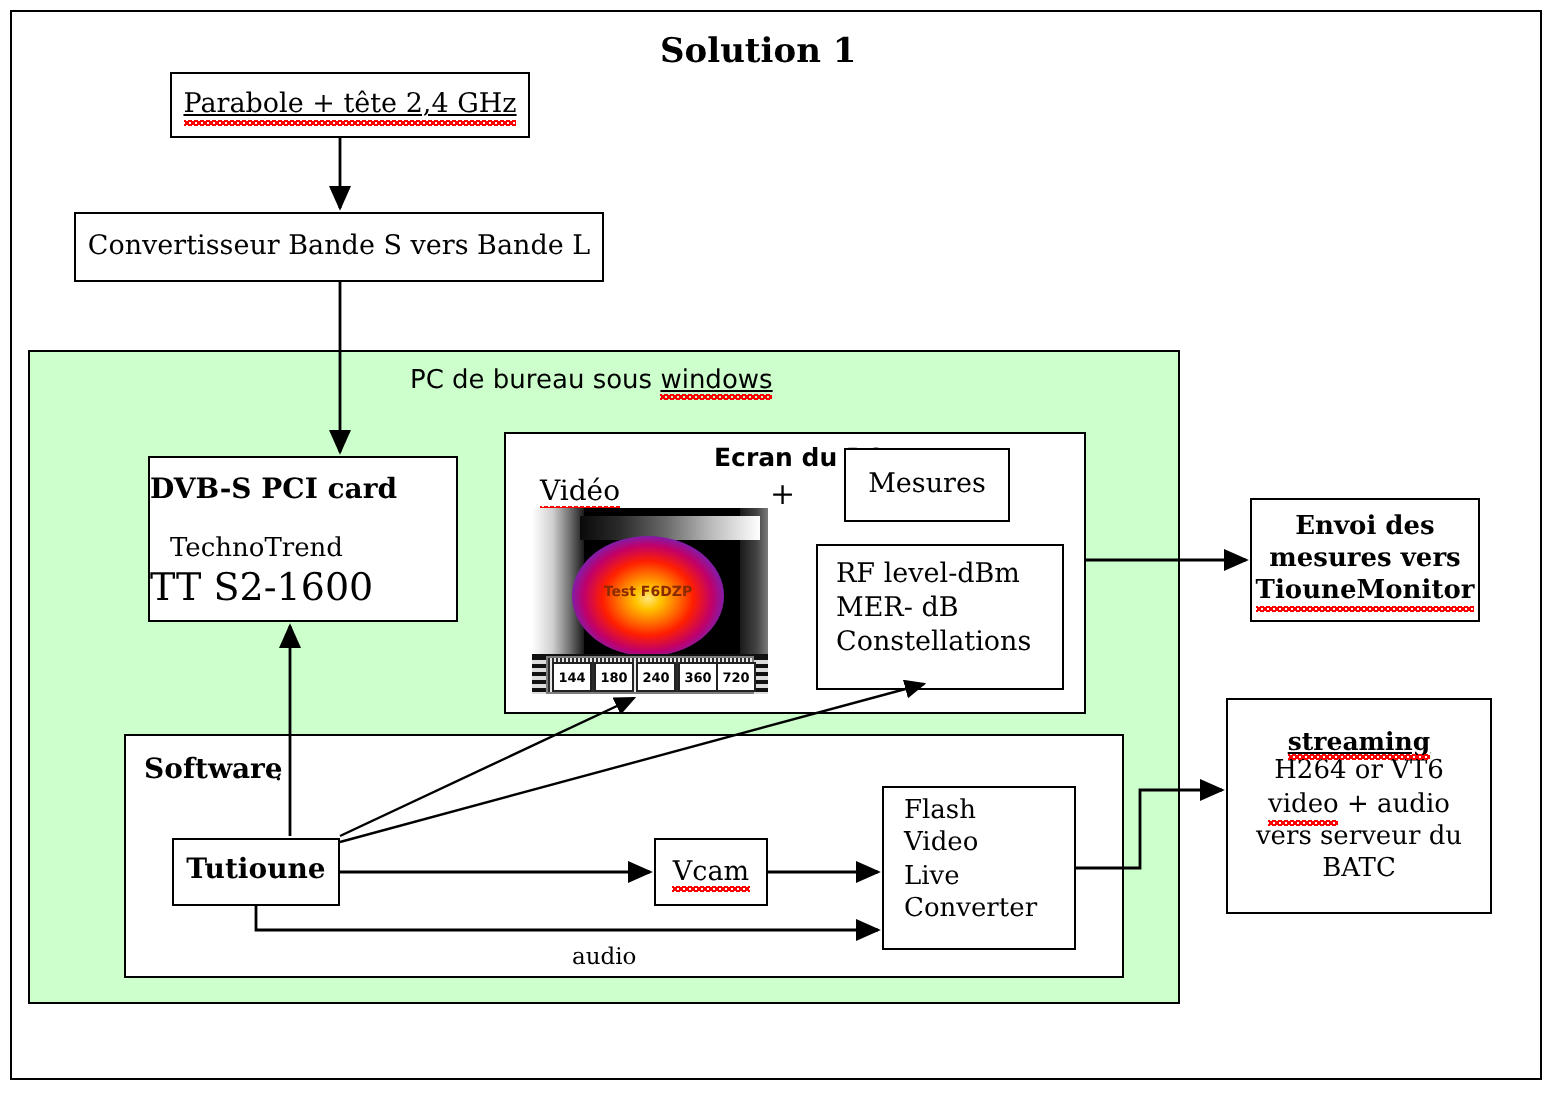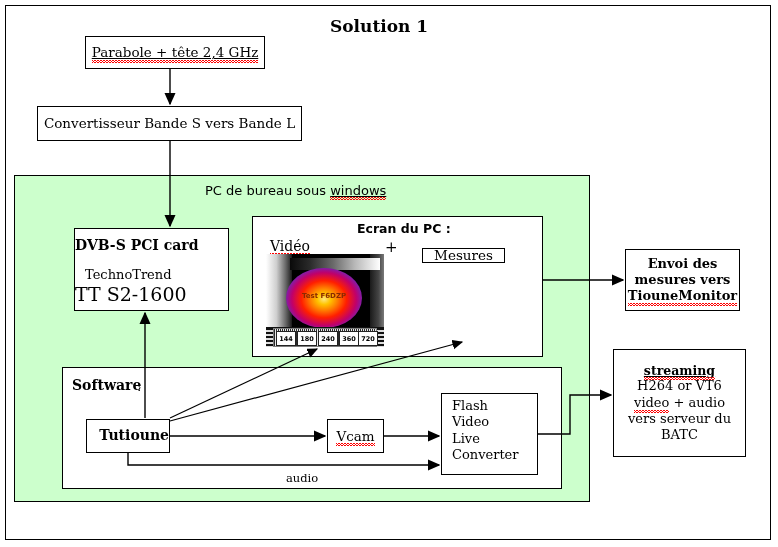--- a/index.html
+++ b/index.html
@@ -104,44 +104,49 @@
       <div class="sprock r"></div>
       <div class="hatch" style="left:8px;width:102px;"></div>
       <div class="chip" style="left:10px;">144</div>
       <div class="chip" style="left:31px;">180</div>
       <div class="chip" style="left:52px;text-align:right;">240</div>
       <div class="chip" style="left:73px;">360</div>
       <div class="chip" style="left:92px;">720</div>
     </div>
   </div>
 
-  <div class="box" style="left:422px;top:248px;width:83px;height:15px;">
+  <div class="box" style="left:422px;top:224px;width:83px;height:37px;">
     <span>Mesures</span>
   </div>
 
+  <div class="box top left" style="left:408px;top:272px;width:124px;height:73px;flex-direction:column;padding:6px 0 0 9px;">
+    <div>RF level-dBm</div>
+    <div>MER- dB</div>
+    <div>Constellations</div>
+  </div>
 
   <div class="box" style="left:625px;top:249px;width:115px;height:62px;flex-direction:column;font-weight:bold;font-size:13px;">
     <div>Envoi des</div>
     <div>mesures vers</div>
     <div class="sq">TiouneMonitor</div>
   </div>
 
   <div class="box" style="left:613px;top:349px;width:133px;height:108px;flex-direction:column;font-size:13px;">
     <div class="sq ul" style="font-weight:bold;font-size:12.5px;">streaming</div>
     <div>H264 or VT6</div>
     <div><span class="sq">video</span><span> + audio</span></div>
     <div>vers serveur du</div>
     <div>BATC</div>
   </div>
 
   <div class="sw"></div>
   <div class="swlabel">Software</div>
   <div class="swcolon">:</div>
 
-  <div class="box" style="left:86px;top:419px;width:84px;height:34px;font-weight:bold;font-size:14px;justify-content:flex-end;">
+  <div class="box" style="left:86px;top:419px;width:84px;height:34px;font-weight:bold;font-size:14px;">
     <span>Tutioune</span>
   </div>
 
   <div class="box" style="left:327px;top:419px;width:57px;height:34px;">
     <span class="sq">Vcam</span>
   </div>
 
   <div class="box top left" style="left:441px;top:393px;width:97px;height:82px;flex-direction:column;padding:4px 0 12px 10px;font-size:13px;">
     <div>Flash</div>
     <div>Video</div>

